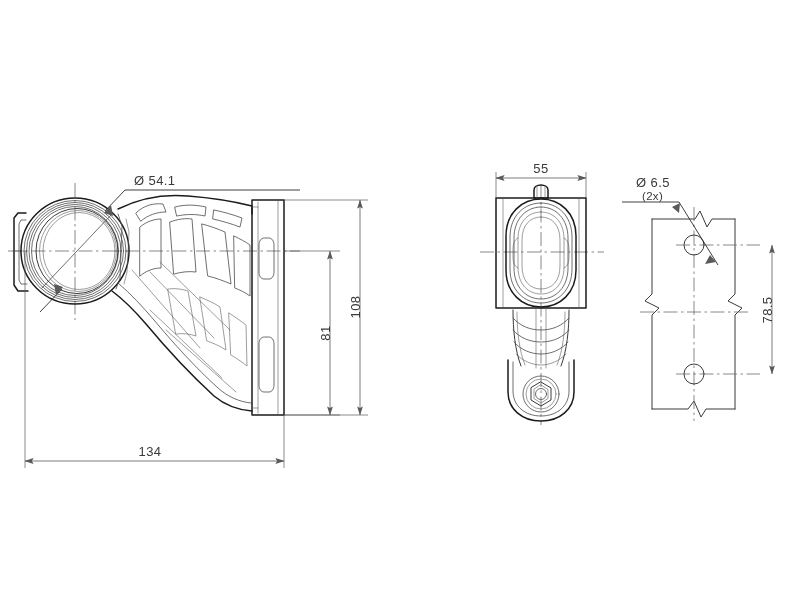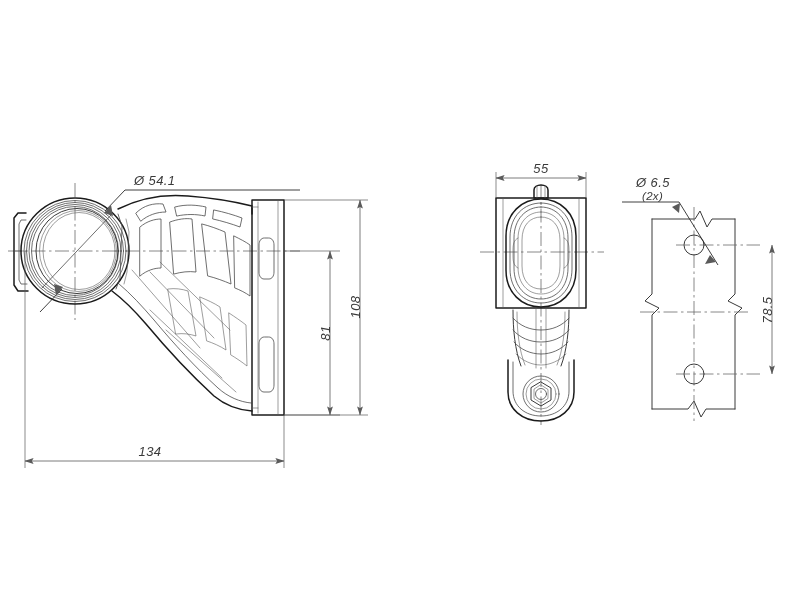--- a/index.html
+++ b/index.html
@@ -12,21 +12,20 @@
     width: 800px;
     height: 600px;
     overflow: hidden;
     font-family: "Liberation Sans", sans-serif;
   }
   #drawing-root {
     position: relative;
     width: 800px;
     height: 600px;
     background: #ffffff;
-    font-style: italic;
   }
   svg.sheet {
     position: absolute;
     left: 0;
     top: 0;
     width: 800px;
     height: 600px;
     display: block;
   }
   

